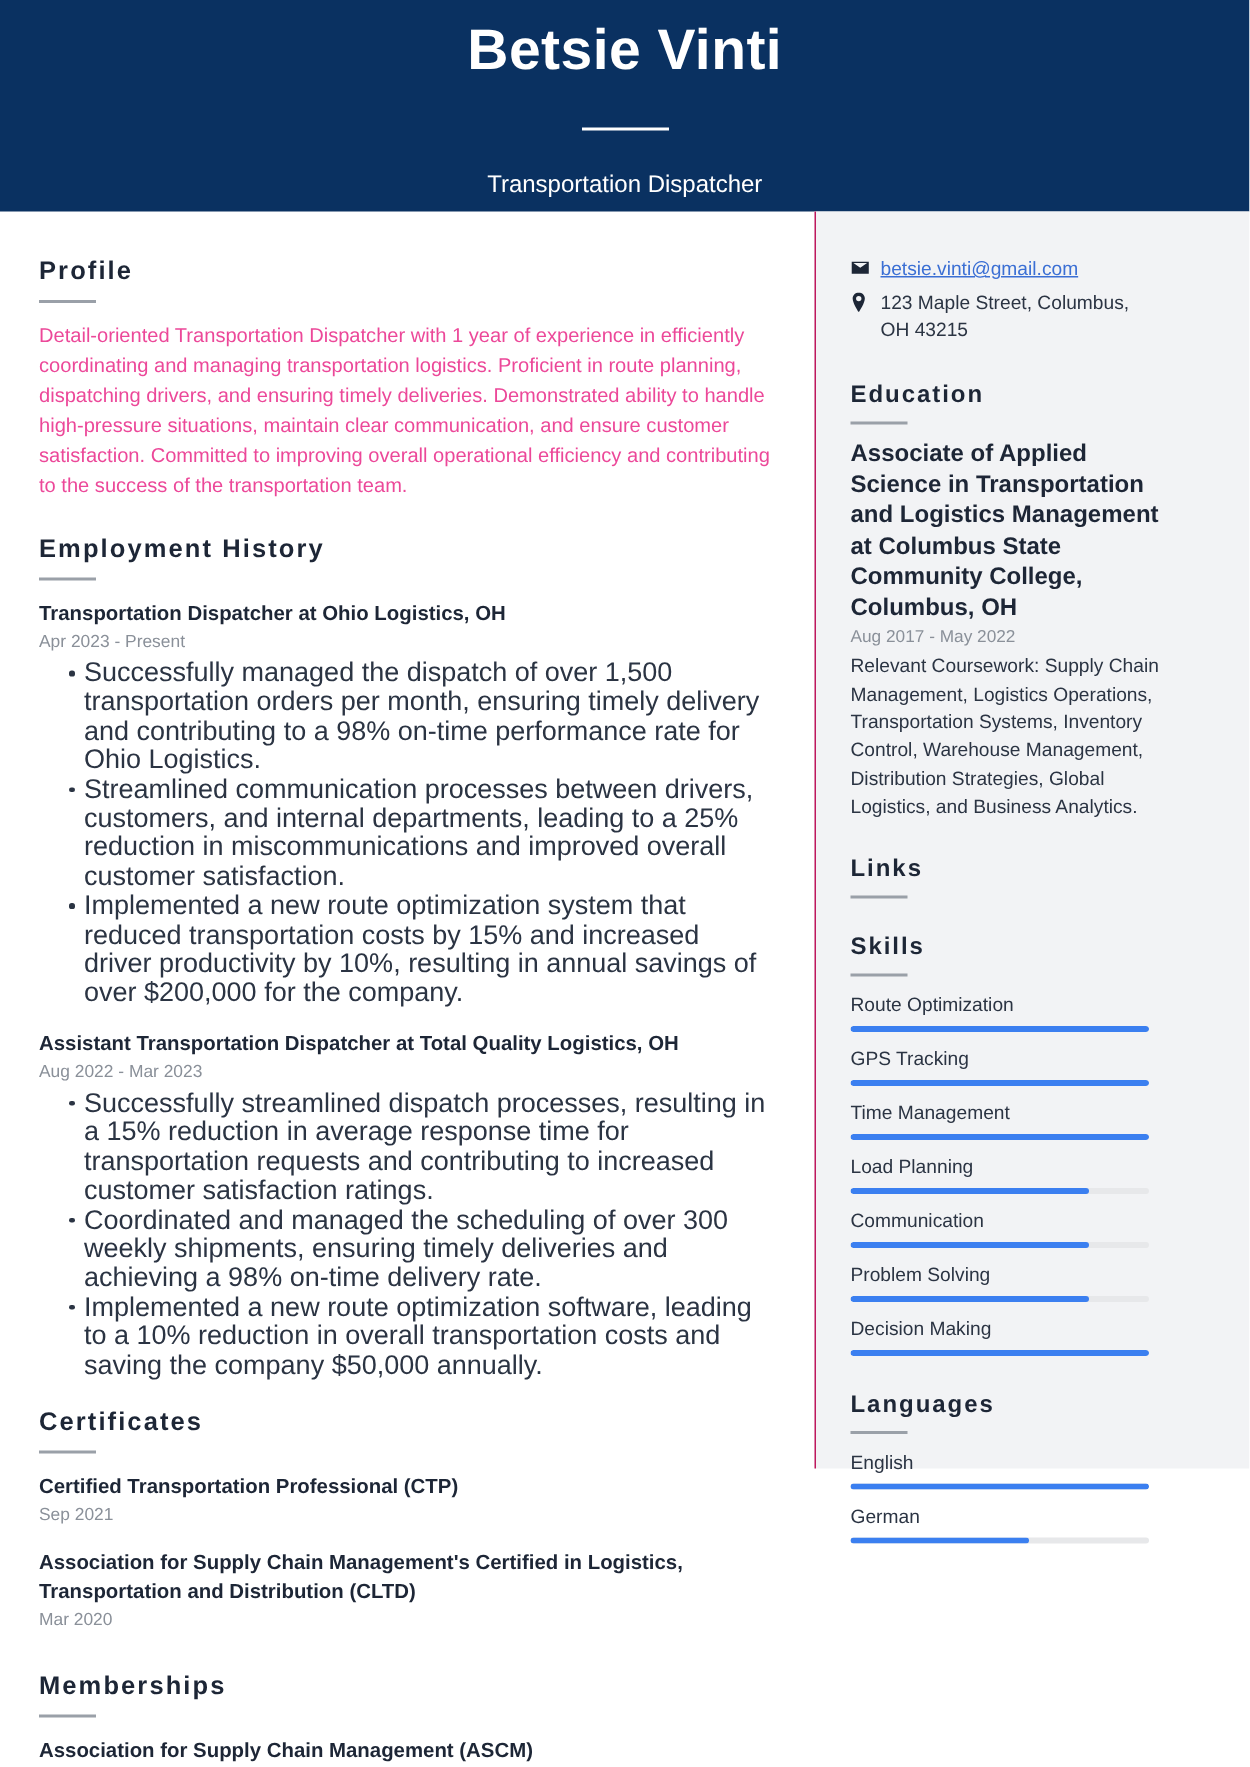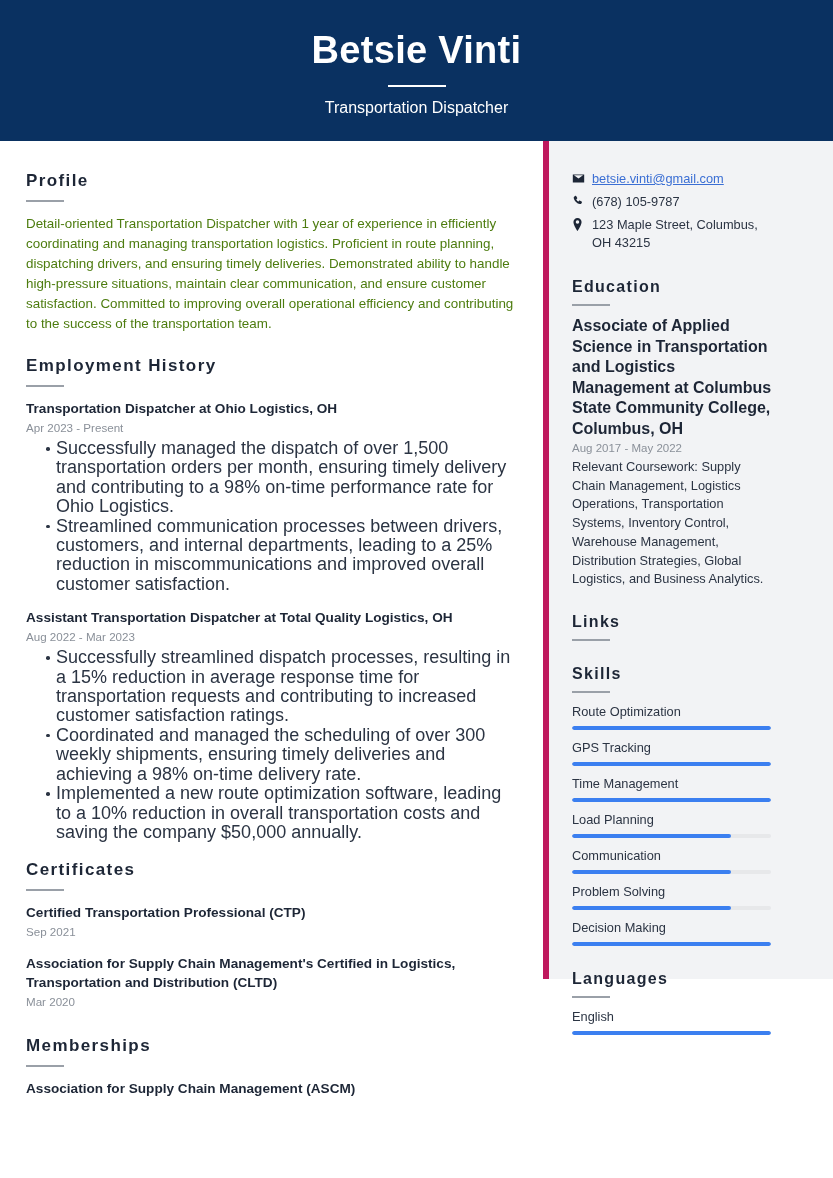--- a/index.html
+++ b/index.html
@@ -21,20 +21,21 @@
 
   
   .header {
     height: 141px;
     background: #0a3161;
     display: flex;
     flex-direction: column;
     align-items: center;
     justify-content: center;
     padding-top: 6px;
+    gap: 16px;
   }
   .name {
     font-size: 38px;
     font-weight: bold;
     color: #ffffff;
     letter-spacing: 0.3px;
     line-height: 1.1;
   }
   .header-rule {
     width: 58px;
@@ -54,21 +55,21 @@
     height: 838px;
     align-items: stretch;
   }
   .main {
     width: 543px;
     padding: 30px 28px 0 26px;
   }
   .sidebar {
     width: 290px;
     background: #f2f3f5;
-    border-left: 6px solid #be185d;
+    border-left: 1px solid #be185d;
     padding: 29px 58px 0 23px;
   }
 
   
   .sec-title {
     font-size: 17px;
     font-weight: bold;
     letter-spacing: 1.4px;
     color: #1d2636;
   }
@@ -84,21 +85,21 @@
   }
   .sec-rule.side {
     margin: 8px 0 10px 0;
   }
   .sec { margin-bottom: 22px; }
 
   
   .para {
     font-size: 13.4px;
     line-height: 20px;
-    color: #4d7c0f;
+    color: #ec4899;
   }
   .entry-title {
     font-size: 13.6px;
     font-weight: bold;
     color: #1d2636;
     line-height: 19px;
   }
   .entry-date {
     font-size: 11.6px;
     color: #8a9099;
@@ -222,20 +223,21 @@
       <div class="sec" style="margin-bottom:18px;">
         <div class="sec-title">Employment History</div>
         <div class="sec-rule"></div>
         <div id="jobs-container">
             <div class="job-block">
               <div class="entry-title">Transportation Dispatcher at Ohio Logistics, OH</div>
               <div class="entry-date">Apr 2023 - Present</div>
               <ul class="bullets">
                 <li>Successfully managed the dispatch of over 1,500 transportation orders per month, ensuring timely delivery and contributing to a 98% on-time performance rate for Ohio Logistics.</li>
                 <li>Streamlined communication processes between drivers, customers, and internal departments, leading to a 25% reduction in miscommunications and improved overall customer satisfaction.</li>
+                <li>Implemented a new route optimization system that reduced transportation costs by 15% and increased driver productivity by 10%, resulting in annual savings of over $200,000 for the company.</li>
               </ul>
             </div>
             <div class="job-block">
               <div class="entry-title">Assistant Transportation Dispatcher at Total Quality Logistics, OH</div>
               <div class="entry-date">Aug 2022 - Mar 2023</div>
               <ul class="bullets">
                 <li>Successfully streamlined dispatch processes, resulting in a 15% reduction in average response time for transportation requests and contributing to increased customer satisfaction ratings.</li>
                 <li>Coordinated and managed the scheduling of over 300 weekly shipments, ensuring timely deliveries and achieving a 98% on-time delivery rate.</li>
                 <li>Implemented a new route optimization software, leading to a 10% reduction in overall transportation costs and saving the company $50,000 annually.</li>
               </ul>
@@ -276,28 +278,20 @@
           <div class="contact-row">
             <div class="contact-icon">
               <svg width="13" height="13" viewBox="0 0 16 16" fill="#1d2636">
                 <path d="M1 3h14v10H1V3zm1.4 1L8 8.1 13.6 4H2.4z"></path>
               </svg>
             </div>
             <a class="link" href="#">betsie.vinti@gmail.com</a>
           </div>
           <div class="contact-row">
             <div class="contact-icon">
-              <svg width="12" height="12" viewBox="0 0 16 16" fill="#1d2636">
-                <path d="M4.3 1.2c.5-.3 1.1-.1 1.4.4l1.2 2c.3.5.2 1.1-.3 1.4l-.9.6c.5 1.4 1.7 2.6 3.1 3.1l.6-.9c.3-.5.9-.6 1.4-.3l2 1.2c.5.3.7.9.4 1.4l-.7 1.2c-.4.7-1.2 1-2 .8C6.9 11.9 3.3 8.3 2.3 4.1c-.2-.8.1-1.6.8-2l1.2-.9z"></path>
-              </svg>
-            </div>
-            <div class="contact-text">(678) 105-9787</div>
-          </div>
-          <div class="contact-row">
-            <div class="contact-icon">
               <svg width="11" height="13" viewBox="0 0 12 16" fill="#1d2636">
                 <path d="M6 0C3.2 0 1 2.2 1 5c0 3.6 4.3 10.3 4.5 10.6.2.3.7.3.9 0C6.7 15.3 11 8.6 11 5c0-2.8-2.2-5-5-5zm0 7.2A2.2 2.2 0 1 1 6 2.8a2.2 2.2 0 0 1 0 4.4z"></path>
               </svg>
             </div>
             <div class="contact-text">123 Maple Street, Columbus, OH 43215</div>
           </div>
         </div>
 
       <div class="sec gap-sec">
         <div class="sec-title small">Education</div>
@@ -368,18 +362,24 @@
       <div class="sec">
         <div class="sec-title small">Languages</div>
         <div class="sec-rule side"></div>
         <div id="languages-container">
             <div class="skill">
               <div class="skill-label">English</div>
               <div class="bar-track">
                 <div class="bar-fill" style="width:100%"></div>
               </div>
             </div>
+            <div class="skill">
+              <div class="skill-label">German</div>
+              <div class="bar-track">
+                <div class="bar-fill" style="width:60%"></div>
+              </div>
+            </div>
           </div>
       </div>
 
     </div>
   </div>
 </div>
 
 </body></html>

